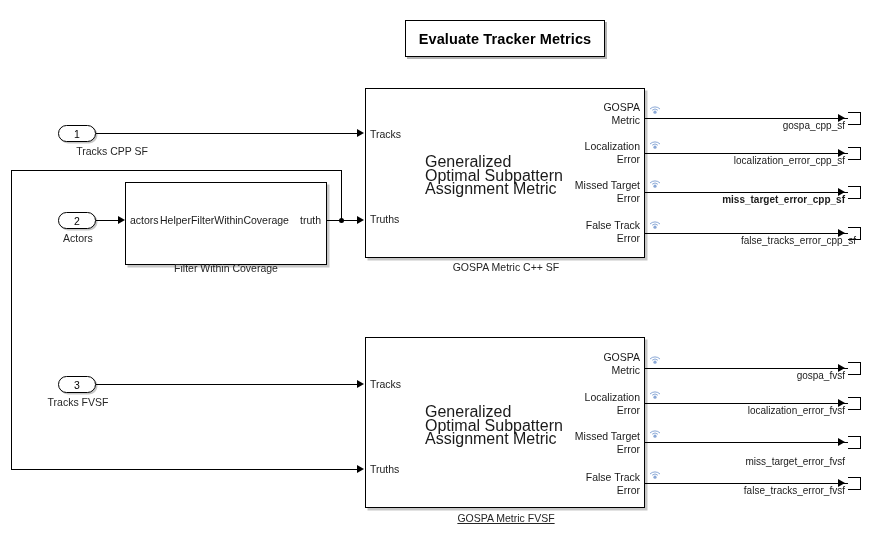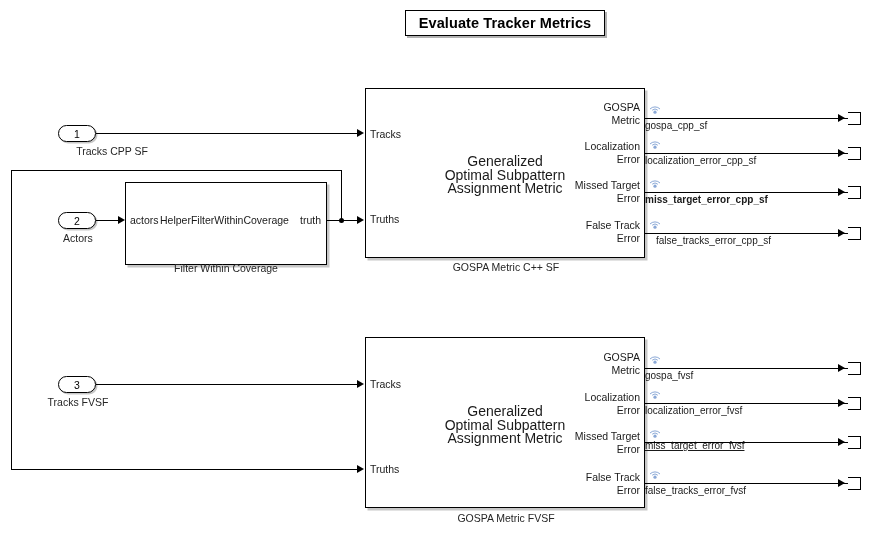--- a/index.html
+++ b/index.html
@@ -90,40 +90,40 @@
   .port-out-label{
     position:absolute;
     font-size:10.5px;
     color:#1a1a1a;
     white-space:nowrap;
     text-align:right;
     line-height:13px;
   }
   .block-center-text{
     position:absolute;
-    font-size:14px;
-    color:#1a1a1a;
-    text-align:center;
+    font-size:16px;
+    color:#1a1a1a;
+    text-align:left;
     line-height:13.5px;
     white-space:nowrap;
   }
   .inline-port-text{
     position:absolute;
     font-size:10.5px;
     color:#1a1a1a;
     white-space:nowrap;
   }
 
   
   .signal-label{
     position:absolute;
     font-size:10px;
     color:#1a1a1a;
     white-space:nowrap;
-    text-align:left;
+    text-align:right;
   }
 
   
   .terminator{
     position:absolute;
     width:13px;height:13px;
     box-sizing:border-box;
     border:1.3px solid #000000;
     border-left:none;
   }
@@ -141,21 +141,21 @@
     position:absolute;
     width:14px;height:14px;
     pointer-events:none;
   }
 </style>
 </head>
 <body>
 
 <div id="canvas">
 
-  <div class="title-banner" style="left:405px;top:10px;width:200px;height:26px;">
+  <div class="title-banner" style="left:405px;top:20px;width:200px;height:37px;">
     <span>Evaluate Tracker Metrics</span>
   </div>
 
   <div class="inport" style="left:58px;top:125px;">
     <span>1</span>
   </div>
   <div class="blocklabel" style="left:8px;top:145px;width:140px;text-align:right;">Tracks CPP SF</div>
 
   <div class="wire h" style="left:96px;top:133px;width:262px;"></div>
   <div class="arrow" style="left:357px;top:129px;"></div>
@@ -281,21 +281,21 @@
   </div>
   <div class="port-out-label" style="left:510px;top:430px;width:130px;">
     <div>Missed Target</div>
     <div>Error</div>
   </div>
   <div class="port-out-label" style="left:515px;top:471px;width:125px;">
     <div>False Track</div>
     <div>Error</div>
   </div>
 
-  <div class="blocklabel" style="left:454px;top:512px;width:104px;">GOSPA Metric FVSF</div>
+  <div class="blocklabel" style="left:454px;top:512px;width:104px;text-decoration:underline;">GOSPA Metric FVSF</div>
 
   <div class="wire h" style="left:645px;top:368px;width:198px;"></div>
   <div class="arrow" style="left:838px;top:364px;"></div>
   <div class="terminator" style="left:848px;top:362px;"></div>
   <div class="signal-label" style="left:645px;top:370px;width:200px;">gospa_fvsf</div>
   <svg class="wireless" style="left:648px;top:351px;" viewBox="0 0 14 14">
     <path d="M2,8 A7,7 0 0 1 12,8" fill="none" stroke="#8aa8d6" stroke-width="1"></path>
     <path d="M4.2,9.2 A4.2,4.2 0 0 1 9.8,9.2" fill="none" stroke="#8aa8d6" stroke-width="1"></path>
     <circle cx="7" cy="11.2" r="1.6" fill="#8aa8d6"></circle>
   </svg>
@@ -306,21 +306,21 @@
   <div class="signal-label" style="left:645px;top:405px;width:200px;">localization_error_fvsf</div>
   <svg class="wireless" style="left:648px;top:386px;" viewBox="0 0 14 14">
     <path d="M2,8 A7,7 0 0 1 12,8" fill="none" stroke="#8aa8d6" stroke-width="1"></path>
     <path d="M4.2,9.2 A4.2,4.2 0 0 1 9.8,9.2" fill="none" stroke="#8aa8d6" stroke-width="1"></path>
     <circle cx="7" cy="11.2" r="1.6" fill="#8aa8d6"></circle>
   </svg>
 
   <div class="wire h" style="left:645px;top:442px;width:198px;"></div>
   <div class="arrow" style="left:838px;top:438px;"></div>
   <div class="terminator" style="left:848px;top:436px;"></div>
-  <div class="signal-label" style="left:645px;top:440px;width:200px;text-decoration:underline;">miss_target_error_fvsf</div>
+  <div class="signal-label" style="left:645px;top:456px;width:200px;">miss_target_error_fvsf</div>
   <svg class="wireless" style="left:648px;top:425px;" viewBox="0 0 14 14">
     <path d="M2,8 A7,7 0 0 1 12,8" fill="none" stroke="#8aa8d6" stroke-width="1"></path>
     <path d="M4.2,9.2 A4.2,4.2 0 0 1 9.8,9.2" fill="none" stroke="#8aa8d6" stroke-width="1"></path>
     <circle cx="7" cy="11.2" r="1.6" fill="#8aa8d6"></circle>
   </svg>
 
   <div class="wire h" style="left:645px;top:483px;width:198px;"></div>
   <div class="arrow" style="left:838px;top:479px;"></div>
   <div class="terminator" style="left:848px;top:477px;"></div>
   <div class="signal-label" style="left:645px;top:485px;width:200px;">false_tracks_error_fvsf</div>

